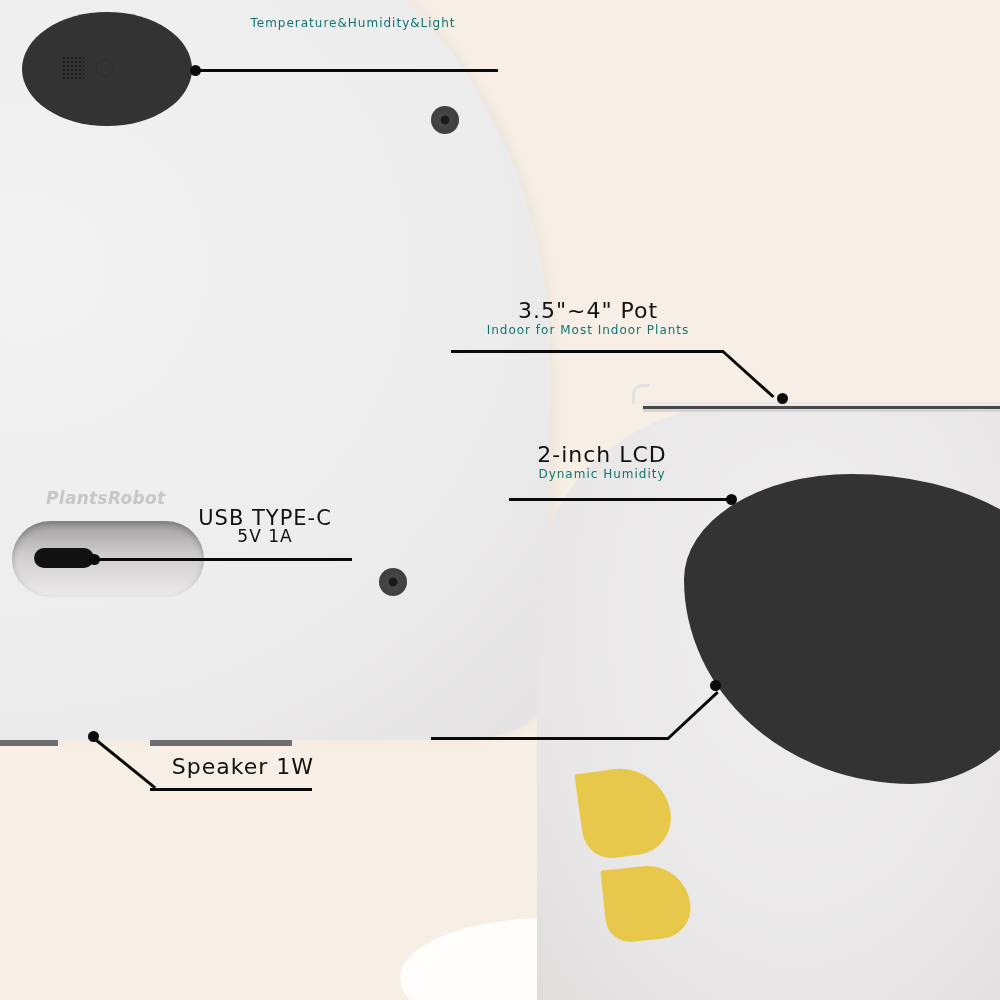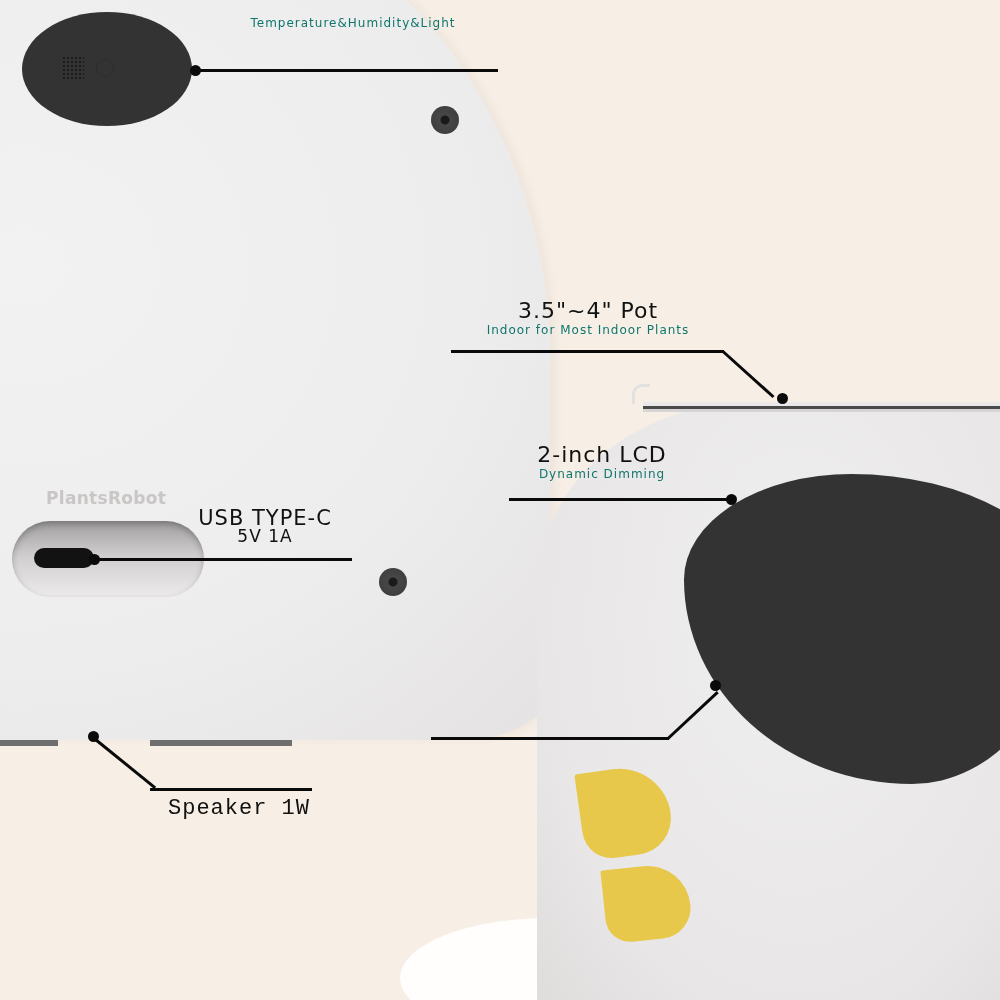--- a/index.html
+++ b/index.html
@@ -30,21 +30,21 @@
   .sensor-lens {
     position: absolute; left: 96px; top: 59px; width: 18px; height: 18px;
     border-radius: 50%; border: 1px solid #2c2c2c;
   }
   .screw {
     position: absolute; width: 28px; height: 28px; border-radius: 50%;
     background: radial-gradient(circle, #1a1a1a 0 4px, #474747 5px, #3a3a3a 100%);
   }
   .logo {
     position: absolute; left: 46px; top: 488px;
-    font-size: 17px; font-weight: bold; color: #c9c6c6; letter-spacing: 0.3px;
+    font-size: 17px; font-weight: bold; font-style: italic; color: #c9c6c6; letter-spacing: 0.3px;
   }
   .usb-recess {
     position: absolute; left: 12px; top: 521px; width: 192px; height: 76px;
     border-radius: 38px;
     background: linear-gradient(180deg, #9f9d9d 0%, #cfcdcd 45%, #eceaea 100%);
     box-shadow: inset 0 3px 6px rgba(0,0,0,0.25);
   }
   .usb-port {
     position: absolute; left: 34px; top: 548px; width: 60px; height: 20px;
     border-radius: 10px; background: #121212;
@@ -127,36 +127,36 @@
   <div class="label" style="left:452px; top:298px; width:272px;">
     <div class="title">3.5"~4" Pot</div>
     <div class="sub">Indoor for Most Indoor Plants</div>
   </div>
   <div class="line" style="left:451px; top:350px; width:273px;"></div>
   <div class="diag" style="left:723px; top:350px; width:68px; transform: rotate(42deg);"></div>
   <div class="dot" style="left:777px; top:393px;"></div>
 
   <div class="label" style="left:512px; top:442px; width:180px;">
     <div class="title">2-inch LCD</div>
-    <div class="sub">Dynamic Dimming</div>
+    <div class="sub">Dynamic Humidity</div>
   </div>
   <div class="line" style="left:509px; top:498px; width:222px;"></div>
   <div class="dot" style="left:726px; top:494px;"></div>
 
   <div class="label" style="left:192px; top:506px; width:146px;">
     <div class="title" style="font-size:21px;">USB TYPE-C</div>
     <div class="title" style="font-size:17px; margin-top:-4px;">5V 1A</div>
   </div>
   <div class="dot" style="left:89px; top:554px;"></div>
   <div class="line" style="left:94px; top:558px; width:258px;"></div>
 
   <div class="line" style="left:431px; top:737px; width:238px;"></div>
   <div class="diag" style="left:668px; top:737px; width:68px; transform: rotate(-43deg);"></div>
   <div class="dot" style="left:710px; top:680px;"></div>
 
   <div class="dot" style="left:88px; top:731px;"></div>
   <div class="diag" style="left:93px; top:736px; width:80px; transform: rotate(39deg);"></div>
   <div class="line" style="left:150px; top:788px; width:162px;"></div>
-  <div class="label" style="left:164px; top:796px; width:150px; text-align:center;font-family:Liberation Mono, monospace;">
+  <div class="label" style="left:164px; top:754px; width:150px; text-align:right;">
     <div class="title">Speaker 1W</div>
   </div>
 
 </div>
 
 </body></html>

